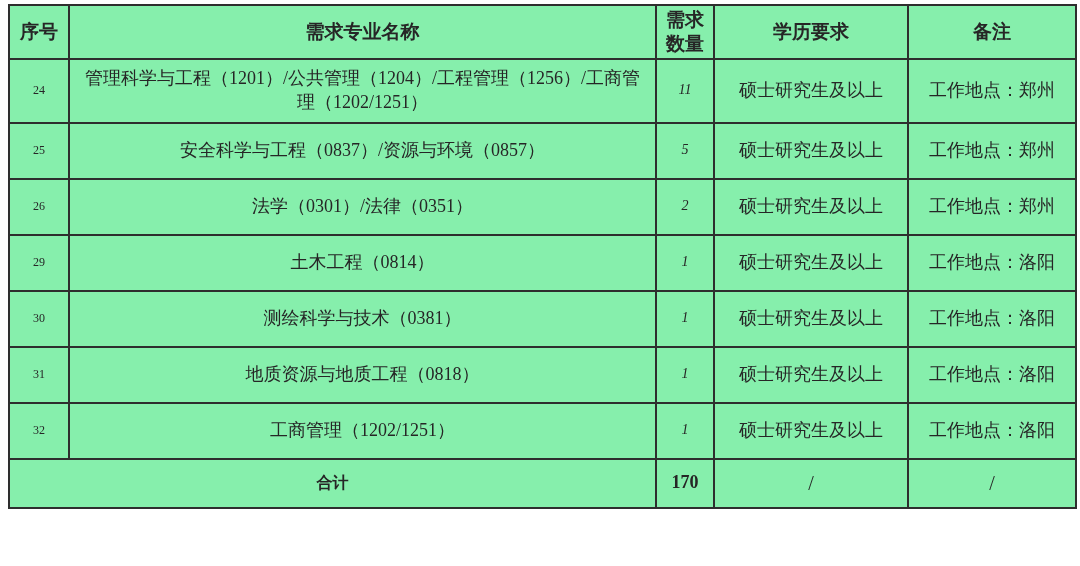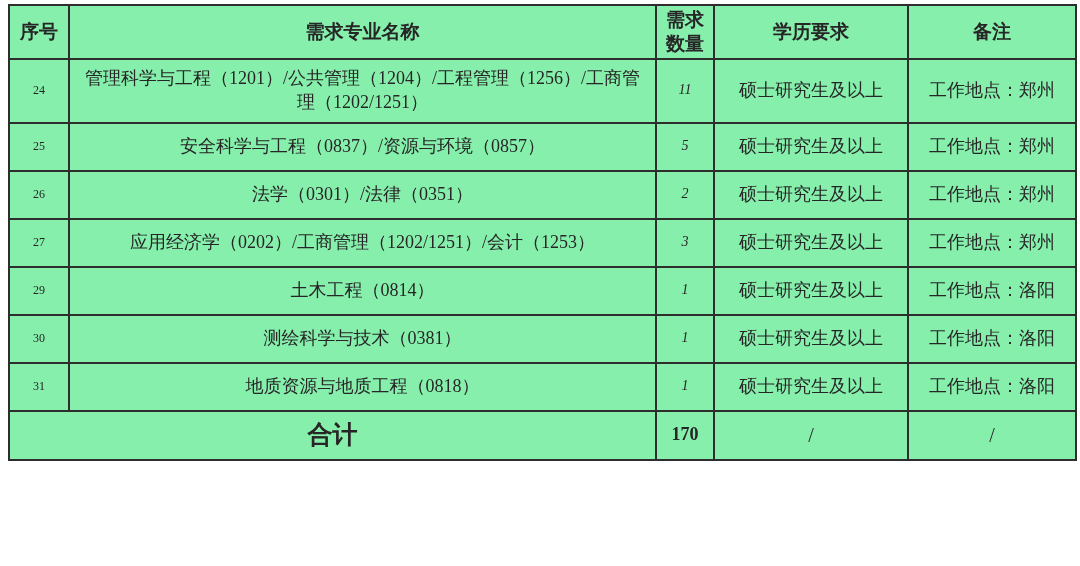--- a/index.html
+++ b/index.html
@@ -36,26 +36,26 @@
     font-size: 19px;
     font-weight: bold;
     line-height: 1.25;
   }
   .req-table td {
     font-size: 18px;
     line-height: 1.3;
   }
   tr.header-row   { height: 51px; }
   tr.row-tall     { height: 64px; }
-  tr.row-std      { height: 48px; }
+  tr.row-std      { height: 56px; }
   tr.total-row    { height: 49px; }
   td.col-index    { font-size: 12px; }
   td.col-major    { padding: 2px 8px; }
   td.col-quantity { font-size: 14px; font-style: italic; }
-  .total-row td.total-label    { font-weight: bold; font-size: 25px; }
+  .total-row td.total-label    { font-weight: bold; font-size: 16px; }
   .total-row td.total-quantity { font-weight: bold; }
   .total-row td.slash-cell     { font-size: 20px; }
 </style>
 </head>
 <body>
 
 <div class="table-wrap">
   <table class="req-table">
     <colgroup>
       <col style="width:60px">
@@ -90,27 +90,20 @@
       </tr>
 
       <tr class="row-std">
         <td class="col-index">26</td>
         <td class="col-major">法学（0301）/法律（0351）</td>
         <td class="col-quantity">2</td>
         <td class="col-education">硕士研究生及以上</td>
         <td class="col-remark">工作地点：郑州</td>
       </tr>
 
-      <tr class="row-std">
-        <td class="col-index">27</td>
-        <td class="col-major">应用经济学（0202）/工商管理（1202/1251）/会计（1253）</td>
-        <td class="col-quantity">3</td>
-        <td class="col-education">硕士研究生及以上</td>
-        <td class="col-remark">工作地点：郑州</td>
-      </tr>
 
 
       <tr class="row-std">
         <td class="col-index">29</td>
         <td class="col-major">土木工程（0814）</td>
         <td class="col-quantity">1</td>
         <td class="col-education">硕士研究生及以上</td>
         <td class="col-remark">工作地点：洛阳</td>
       </tr>
 
@@ -123,20 +116,27 @@
       </tr>
 
       <tr class="row-std">
         <td class="col-index">31</td>
         <td class="col-major">地质资源与地质工程（0818）</td>
         <td class="col-quantity">1</td>
         <td class="col-education">硕士研究生及以上</td>
         <td class="col-remark">工作地点：洛阳</td>
       </tr>
 
+      <tr class="row-std">
+        <td class="col-index">32</td>
+        <td class="col-major">工商管理（1202/1251）</td>
+        <td class="col-quantity">1</td>
+        <td class="col-education">硕士研究生及以上</td>
+        <td class="col-remark">工作地点：洛阳</td>
+      </tr>
 
       <tr class="total-row">
         <td class="total-label" colspan="2">合计</td>
         <td class="total-quantity">170</td>
         <td class="slash-cell">/</td>
         <td class="slash-cell">/</td>
       </tr>
     </tbody>
   </table>
 </div>

